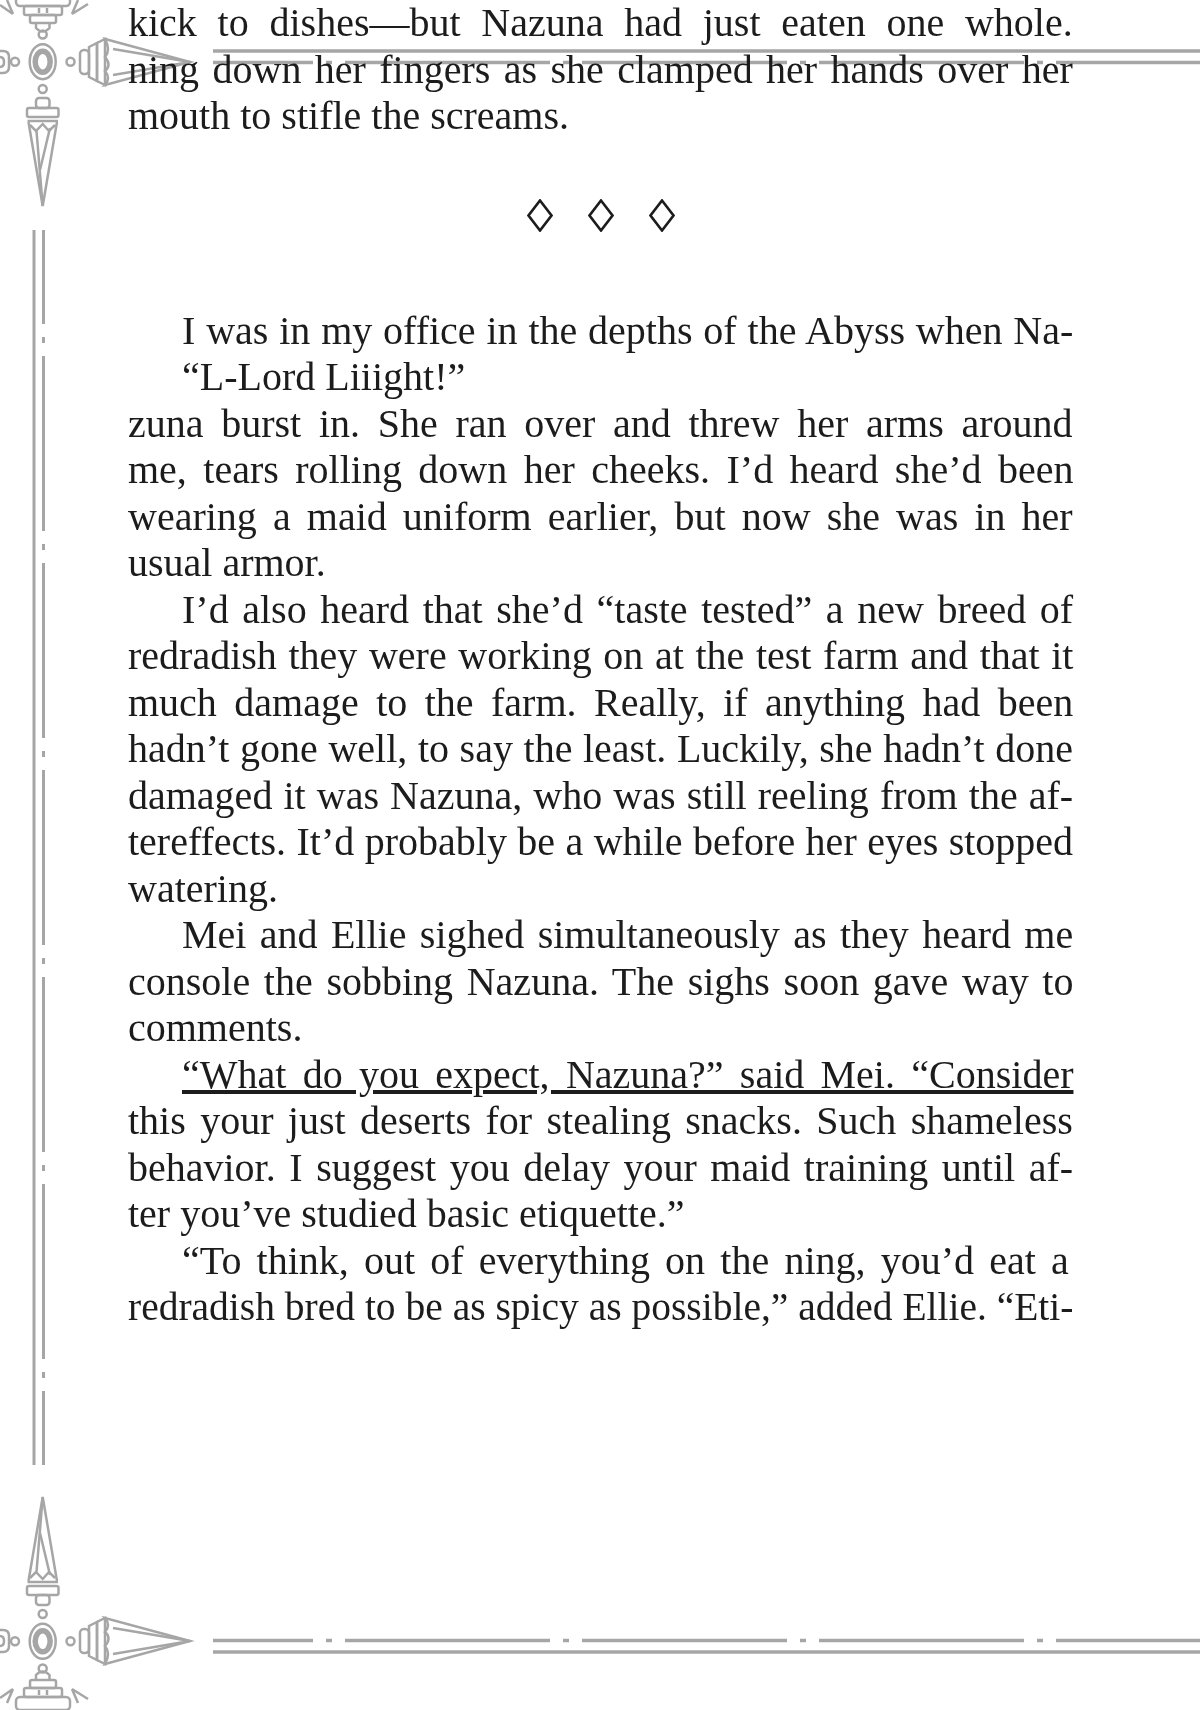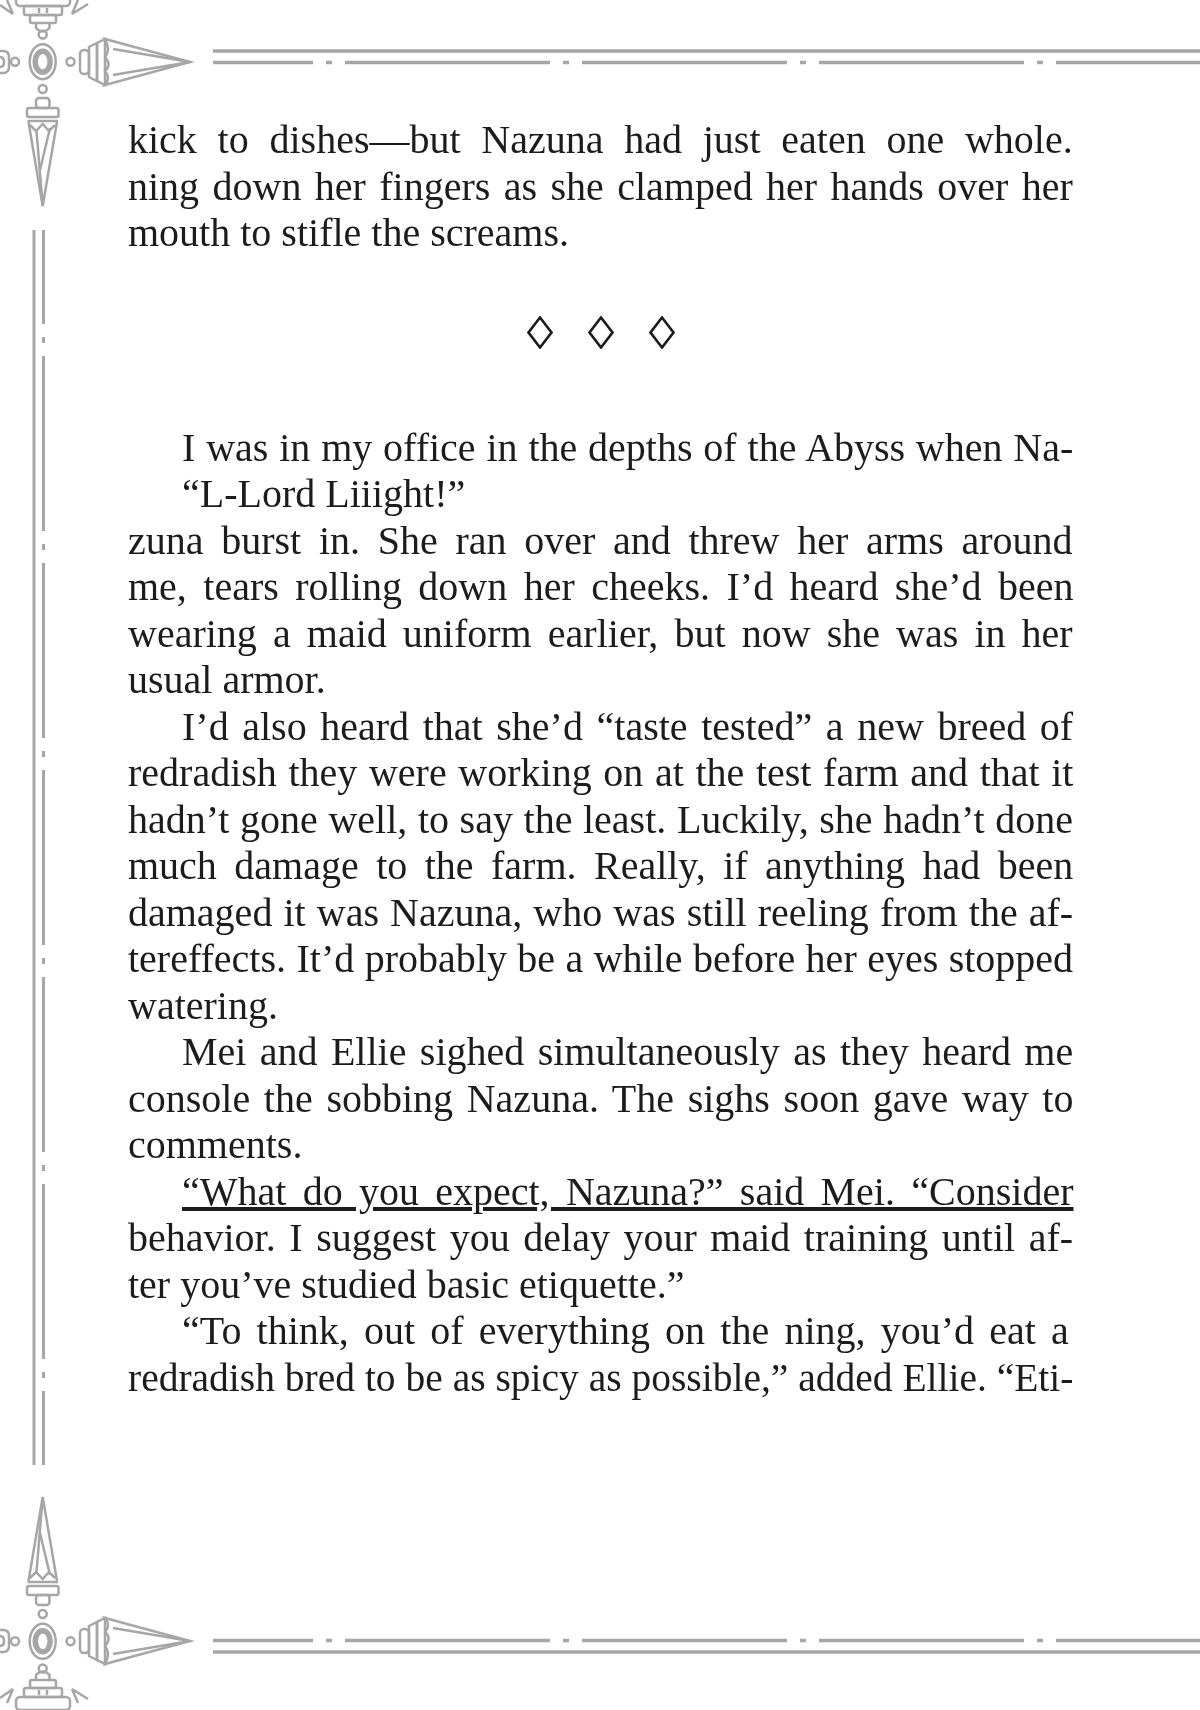--- a/index.html
+++ b/index.html
@@ -8,21 +8,20 @@
     background:#ffffff;
     overflow:hidden;
     position:relative;
     font-family:"Liberation Serif","DejaVu Serif",serif;
   }
   .deco{position:absolute;left:0;top:0;pointer-events:none;}
   .text-col{
     position:absolute;
     left:128px;top:0;
     width:945px;
-    padding-top:117px;
     color:var(--ink,#1c1c1c);
     font-size:40px;
     line-height:46.5px;
   }
   .line{
     height:46.5px;
     overflow:visible;
   }
   .line.indent{padding-left:54px;}
   .line > span{
@@ -117,26 +116,27 @@
       </svg>
     </div>
     <div class="line indent"><span style="word-spacing: 0.833333px;">I was in my office in the depths of the Abyss when Na-</span></div>
     <div class="line indent"><span>“L-Lord Liiight!”</span></div>
     <div class="line"><span style="word-spacing: 7.7px;">zuna burst in. She ran over and threw her arms around</span></div>
     <div class="line"><span style="word-spacing: 6.44444px;">me, tears rolling down her cheeks. I’d heard she’d been</span></div>
     <div class="line"><span style="word-spacing: 6.1px;">wearing a maid uniform earlier, but now she was in her</span></div>
     <div class="line"><span>usual armor.</span></div>
     <div class="line indent"><span style="word-spacing: 3.6px;">I’d also heard that she’d “taste tested” a new breed of</span></div>
     <div class="line"><span style="word-spacing: 1.63636px;">redradish they were working on at the test farm and that it</span></div>
+    <div class="line"><span style="word-spacing: 7.44444px;">much damage to the farm. Really, if anything had been</span></div>
     <div class="line"><span style="word-spacing: 0.6px;">hadn’t gone well, to say the least. Luckily, she hadn’t done</span></div>
-    <div class="line"><span style="word-spacing: 7.44444px;">much damage to the farm. Really, if anything had been</span></div>
     <div class="line"><span style="word-spacing: 1.1px;">damaged it was Nazuna, who was still reeling from the af-</span></div>
     <div class="line"><span style="word-spacing: 0.444444px;">tereffects. It’d probably be a while before her eyes stopped</span></div>
     <div class="line"><span>watering.</span></div>
     <div class="line indent"><span style="word-spacing: 3.375px;">Mei and Ellie sighed simultaneously as they heard me</span></div>
     <div class="line"><span style="word-spacing: 3.66667px;">console the sobbing Nazuna. The sighs soon gave way to</span></div>
     <div class="line"><span>comments.</span></div>
     <div class="line indent"><span style="word-spacing: 6.28571px; text-decoration: underline;">“What do you expect, Nazuna?” said Mei. “Consider</span></div>
+    <div class="line"><span style="word-spacing: 4.375px;">this your just deserts for stealing snacks. Such shameless</span></div>
     <div class="line"><span style="word-spacing: 3.55556px; text-align: center;">behavior. I suggest you delay your maid training until af-</span></div>
     <div class="line"><span>ter you’ve studied basic etiquette.”</span></div>
     <div class="line indent"><span style="word-spacing: 5.2px;">“To think, out of everything on the ning, you’d eat a</span></div>
     <div class="line"><span style="transform: scaleX(0.987461);">redradish bred to be as spicy as possible,” added Ellie. “Eti-</span></div>
   </div>
 
 </body></html>

